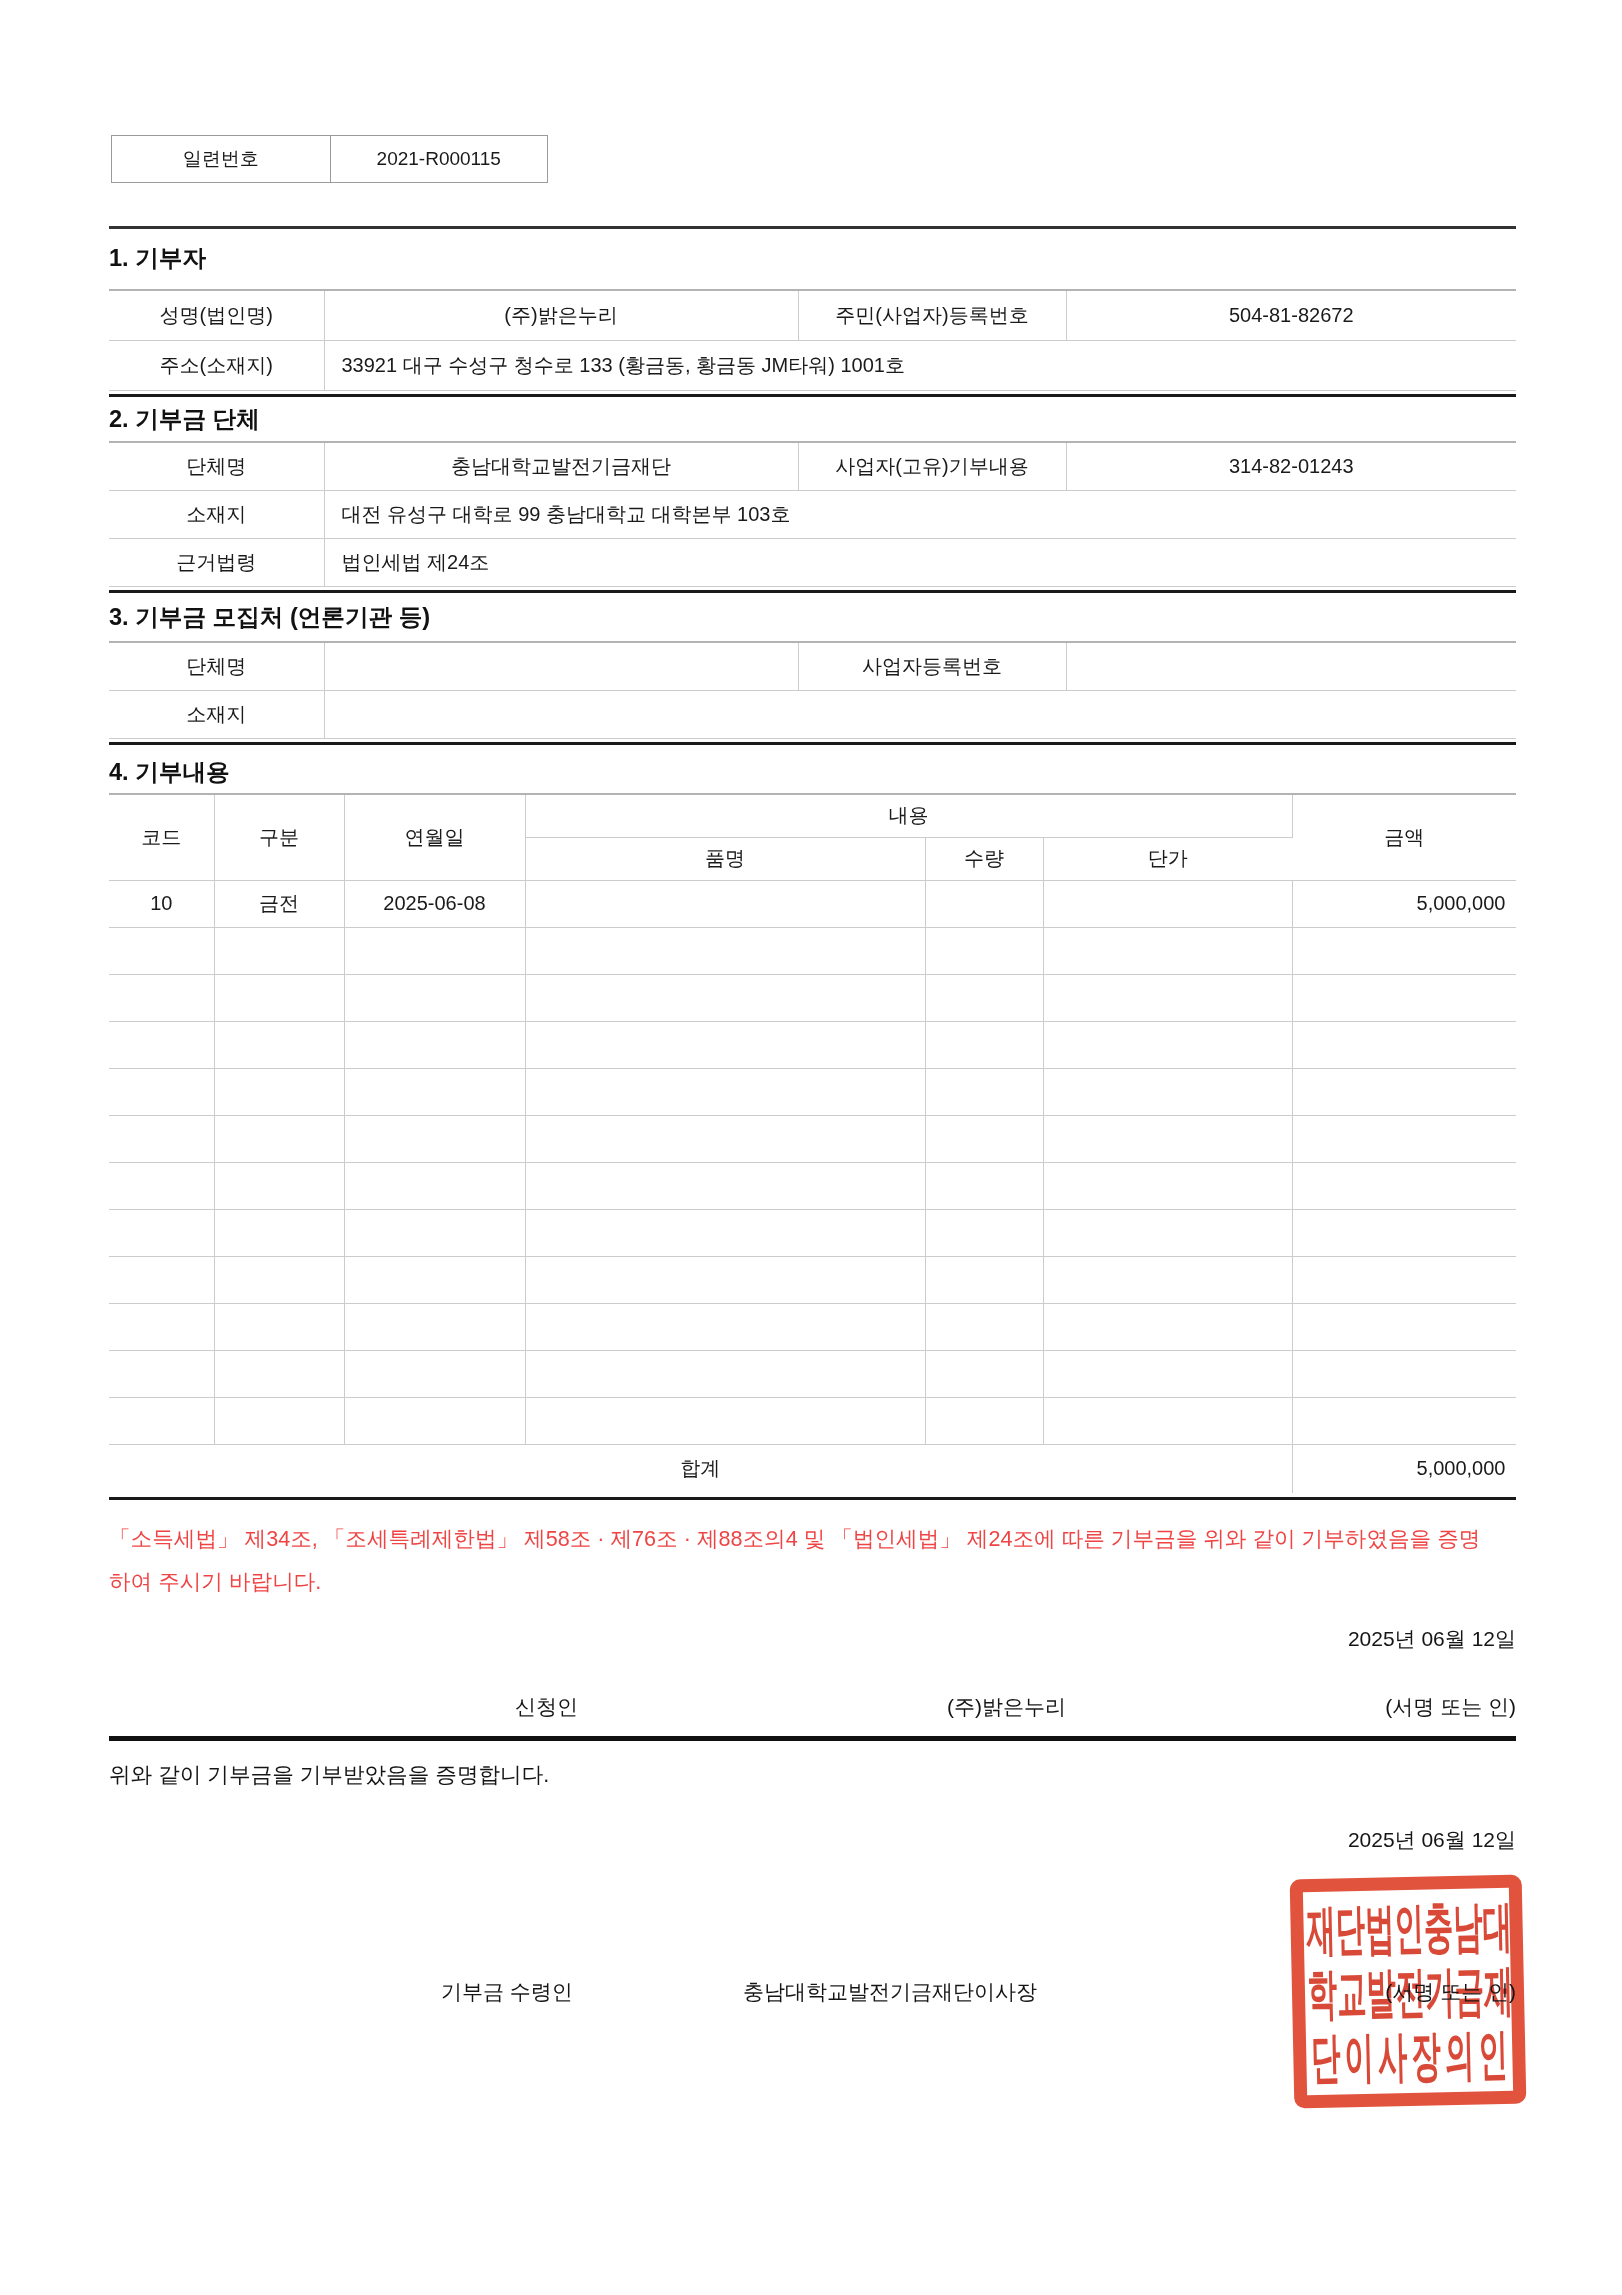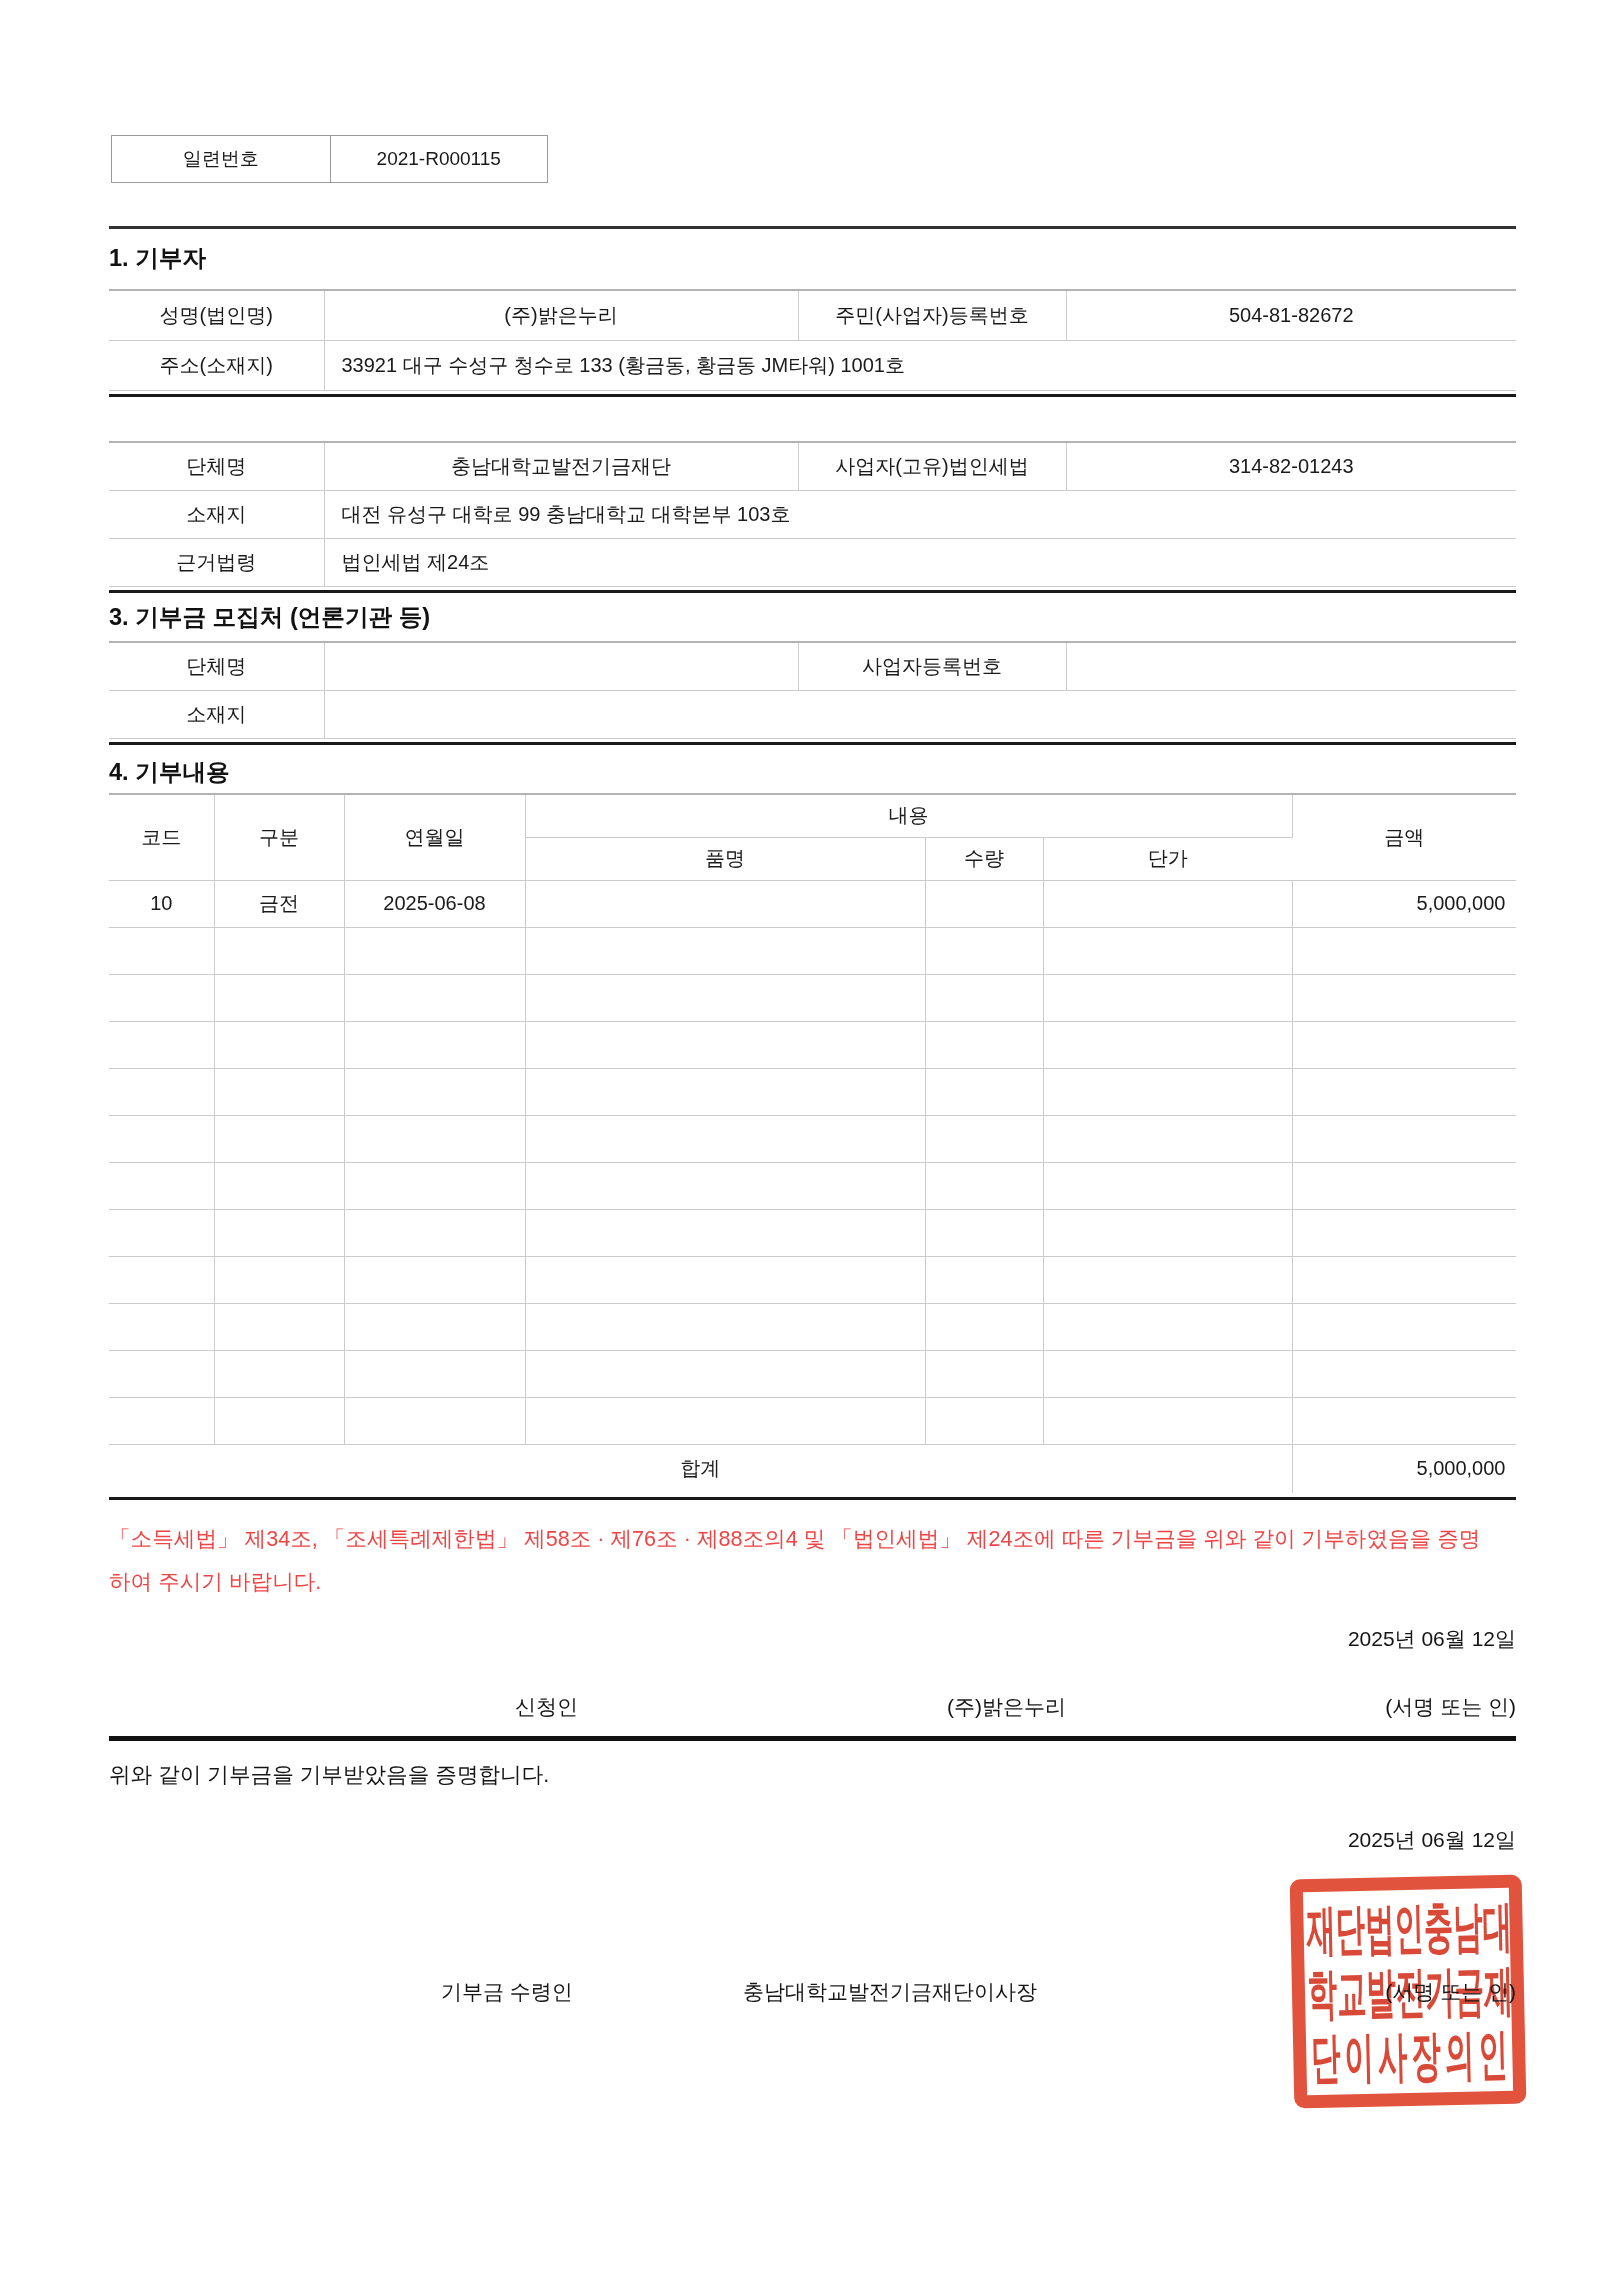--- a/index.html
+++ b/index.html
@@ -132,33 +132,34 @@
         <td>504-81-82672</td>
       </tr>
       <tr>
         <td>주소(소재지)</td>
         <td class="left-val" colspan="3">33921 대구 수성구 청수로 133 (황금동, 황금동 JM타워) 1001호</td>
       </tr>
     </tbody>
       </table>
   </div>
 
+  <div class="abs sec-heading" style="top:403px">2. 기부금 단체</div>
   <div class="abs twrap" style="top:441px">
     <table class="sec-table t2">
       <colgroup>
           <col style="width:215px">
           <col style="width:474px">
           <col style="width:268px">
           <col>
         </colgroup>
       <tbody>
           <tr>
         <td>단체명</td>
         <td>충남대학교발전기금재단</td>
-        <td>사업자(고유)법인세법</td>
+        <td>사업자(고유)기부내용</td>
         <td>314-82-01243</td>
       </tr>
       <tr>
         <td>소재지</td>
         <td class="left-val" colspan="3">대전 유성구 대학로 99 충남대학교 대학본부 103호</td>
       </tr>
       <tr>
         <td>근거법령</td>
         <td class="left-val" colspan="3">법인세법 제24조</td>
       </tr>

